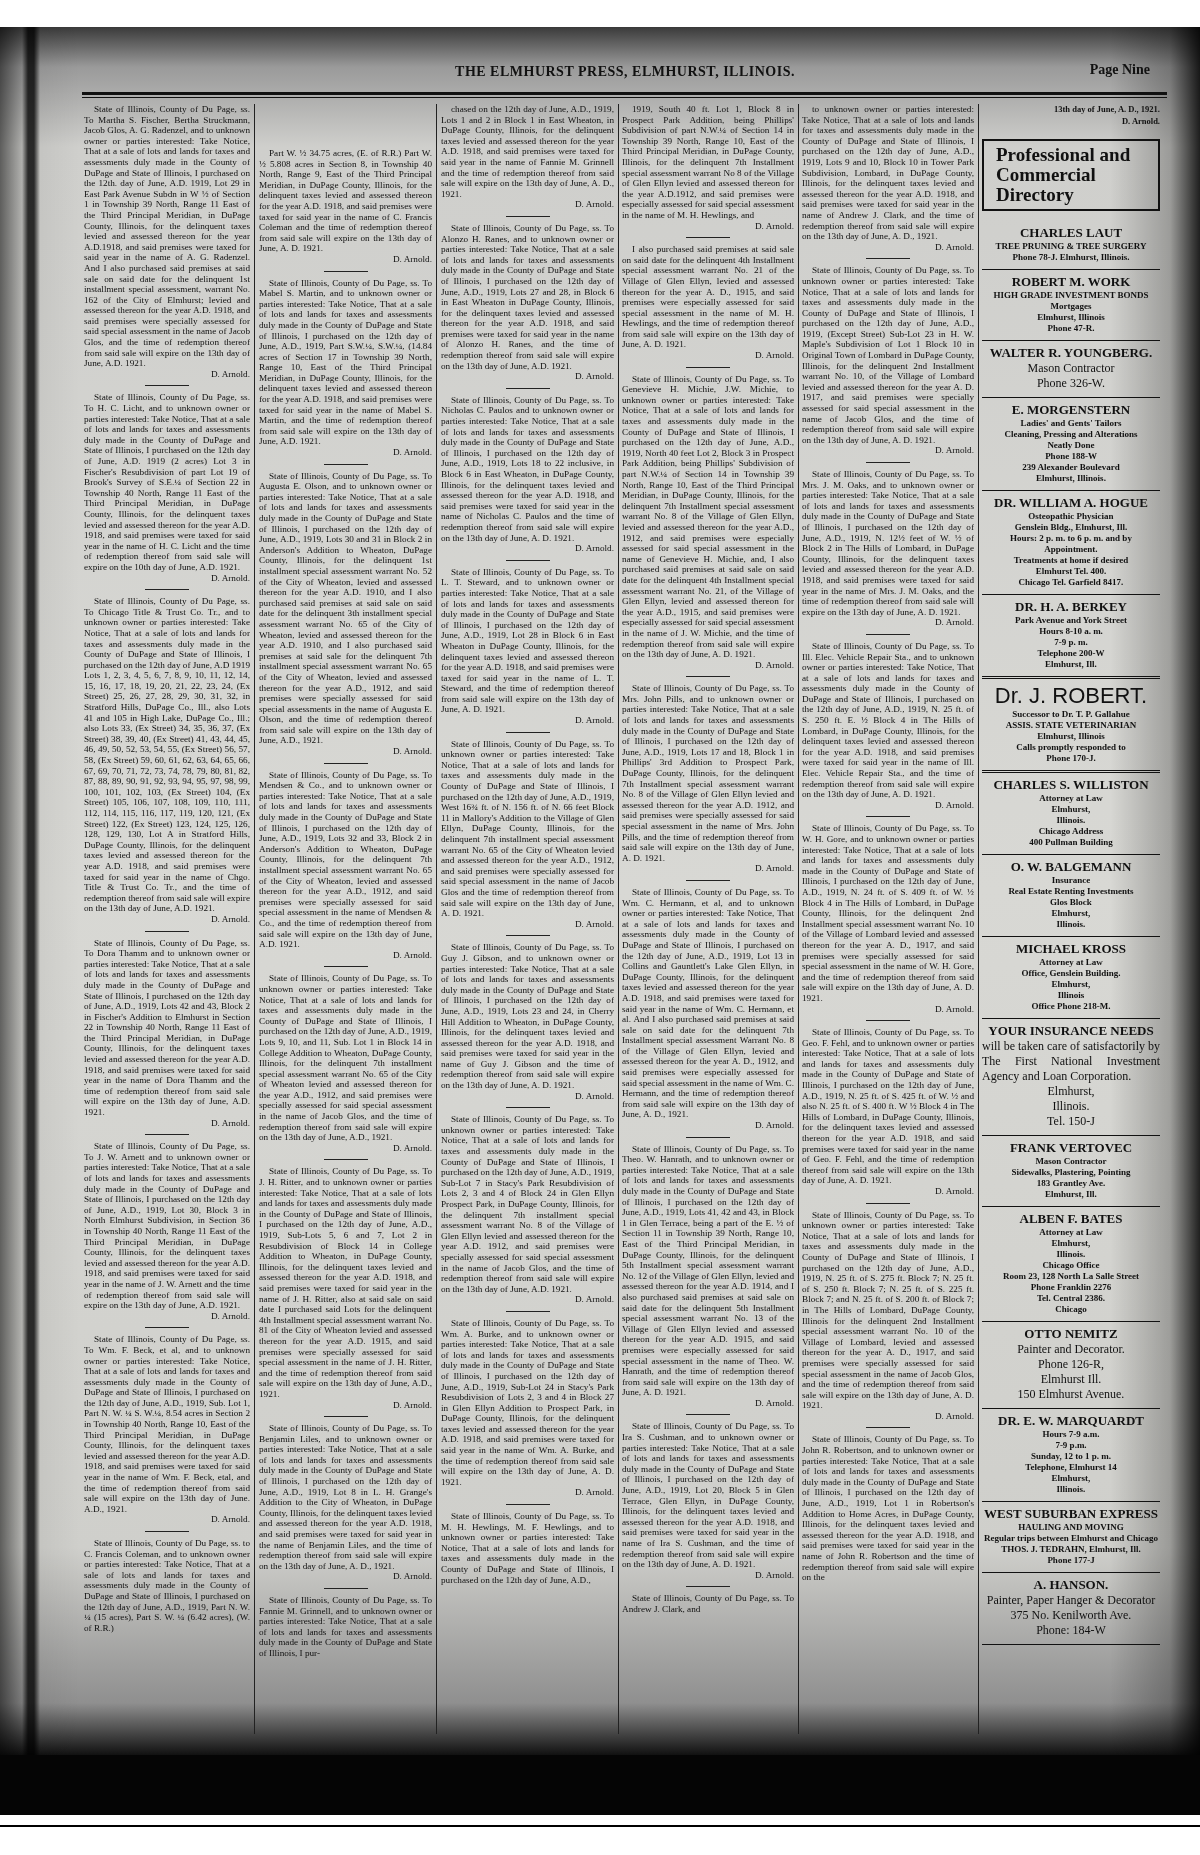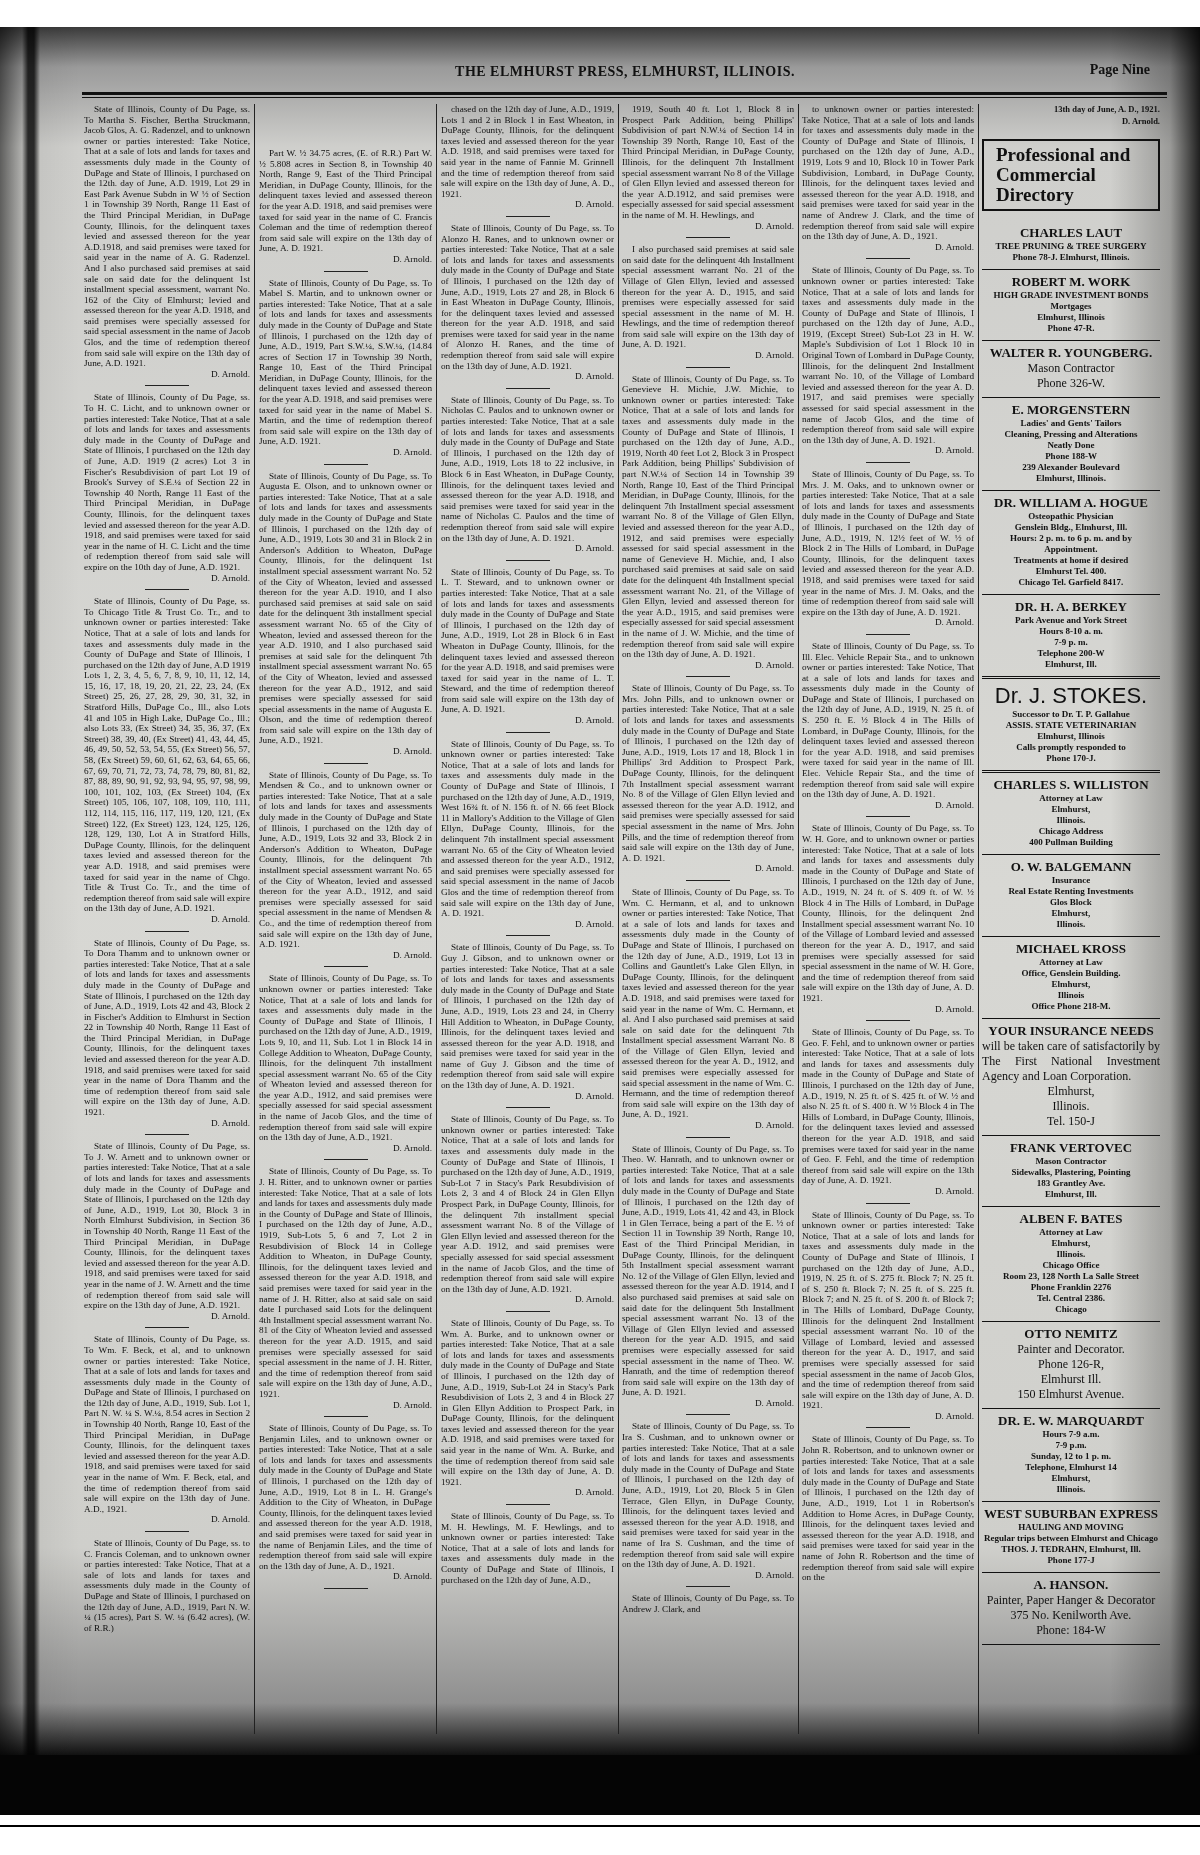--- a/index.html
+++ b/index.html
@@ -88,20 +88,21 @@
     <div class="sep"></div>
     <p>State of Illinois, County of Du Page, ss. To unknown owner or parties interested: Take Notice, That at a sale of lots and lands for taxes and assessments duly made in the County of DuPage and State of Illinois, I purchased on the 12th day of June, A.D., 1919, Lots 9, 10, and 11, Sub. Lot 1 in Block 14 in College Addition to Wheaton, DuPage County, Illinois, for the delinquent 7th installment special assessment warrant No. 65 of the City of Wheaton levied and assessed thereon for the year A.D., 1912, and said premises were specially assessed for said special assessment in the name of Jacob Glos, and the time of redemption thereof from said sale will expire on the 13th day of June, A.D., 1921.</p>
     <p class="sig">D. Arnold.</p>
     <div class="sep"></div>
     <p>State of Illinois, County of Du Page, ss. To J. H. Ritter, and to unknown owner or parties interested: Take Notice, That at a sale of lots and lands for taxes and assessments duly made in the County of DuPage and State of Illinois, I purchased on the 12th day of June, A.D., 1919, Sub-Lots 5, 6 and 7, Lot 2 in Resubdivision of Block 14 in College Addition to Wheaton, in DuPage County, Illinois, for the delinquent taxes levied and assessed thereon for the year A.D. 1918, and said premises were taxed for said year in the name of J. H. Ritter, also at said sale on said date I purchased said Lots for the delinquent 4th Installment special assessment warrant No. 81 of the City of Wheaton levied and assessed thereon for the year A.D. 1915, and said premises were specially assessed for said special assessment in the name of J. H. Ritter, and the time of redemption thereof from said sale will expire on the 13th day of June, A.D., 1921.</p>
     <p class="sig">D. Arnold.</p>
     <div class="sep"></div>
     <p>State of Illinois, County of Du Page, ss. To Benjamin Liles, and to unknown owner or parties interested: Take Notice, That at a sale of lots and lands for taxes and assessments duly made in the County of DuPage and State of Illinois, I purchased on the 12th day of June, A.D., 1919, Lot 8 in L. H. Grange's Addition to the City of Wheaton, in DuPage County, Illinois, for the delinquent taxes levied and assessed thereon for the year A.D. 1918, and said premises were taxed for said year in the name of Benjamin Liles, and the time of redemption thereof from said sale will expire on the 13th day of June, A. D., 1921.</p>
     <p class="sig">D. Arnold.</p>
     <div class="sep"></div>
+    <p>State of Illinois, County of Du Page, ss. To Fannie M. Grinnell, and to unknown owner or parties interested: Take Notice, That at a sale of lots and lands for taxes and assessments duly made in the County of DuPage and State of Illinois, I pur-</p>
   </div>
 <div class="col" id="col2" style="left:441px;width:173px;">
     <p>chased on the 12th day of June, A.D., 1919, Lots 1 and 2 in Block 1 in East Wheaton, in DuPage County, Illinois, for the delinquent taxes levied and assessed thereon for the year A.D. 1918, and said premises were taxed for said year in the name of Fannie M. Grinnell and the time of redemption thereof from said sale will expire on the 13th day of June, A. D., 1921.</p>
     <p class="sig">D. Arnold.</p>
     <div class="sep"></div>
     <p>State of Illinois, County of Du Page, ss. To Alonzo H. Ranes, and to unknown owner or parties interested: Take Notice, That at a sale of lots and lands for taxes and assessments duly made in the County of DuPage and State of Illinois, I purchased on the 12th day of June, A.D., 1919, Lots 27 and 28, in Block 6 in East Wheaton in DuPage County, Illinois, for the delinquent taxes levied and assessed thereon for the year A.D. 1918, and said premises were taxed for said year in the name of Alonzo H. Ranes, and the time of redemption thereof from said sale will expire on the 13th day of June, A.D. 1921.</p>
     <p class="sig">D. Arnold.</p>
     <div class="sep"></div>
     <p>State of Illinois, County of Du Page, ss. To Nicholas C. Paulos and to unknown owner or parties interested: Take Notice, That at a sale of lots and lands for taxes and assessments duly made in the County of DuPage and State of Illinois, I purchased on the 12th day of June, A.D., 1919, Lots 18 to 22 inclusive, in Block 6 in East Wheaton, in DuPage County, Illinois, for the delinquent taxes levied and assessed thereon for the year A.D. 1918, and said premises were taxed for said year in the name of Nicholas C. Paulos and the time of redemption thereof from said sale will expire on the 13th day of June, A. D. 1921.</p>
     <p class="sig">D. Arnold.</p>
@@ -218,21 +219,21 @@
       </div>
       <div class="card double">
         <div class="name">DR. H. A. BERKEY</div>
         <div class="line">Park Avenue and York Street</div>
         <div class="line">Hours 8-10 a. m.</div>
         <div class="line">7-9 p. m.</div>
         <div class="line">Telephone 200-W</div>
         <div class="line">Elmhurst, Ill.</div>
       </div>
       <div class="card double">
-        <div class="name big">Dr. J. STOKES.</div>
+        <div class="name big">Dr. J. ROBERT.</div>
         <div class="line">Successor to Dr. T. P. Gallahue</div>
         <div class="line">ASSIS. STATE VETERINARIAN</div>
         <div class="line">Elmhurst, Illinois</div>
         <div class="line">Calls promptly responded to</div>
         <div class="line">Phone 170-J.</div>
       </div>
       <div class="card">
         <div class="name">CHARLES S. WILLISTON</div>
         <div class="line">Attorney at Law</div>
         <div class="line">Elmhurst,</div>

